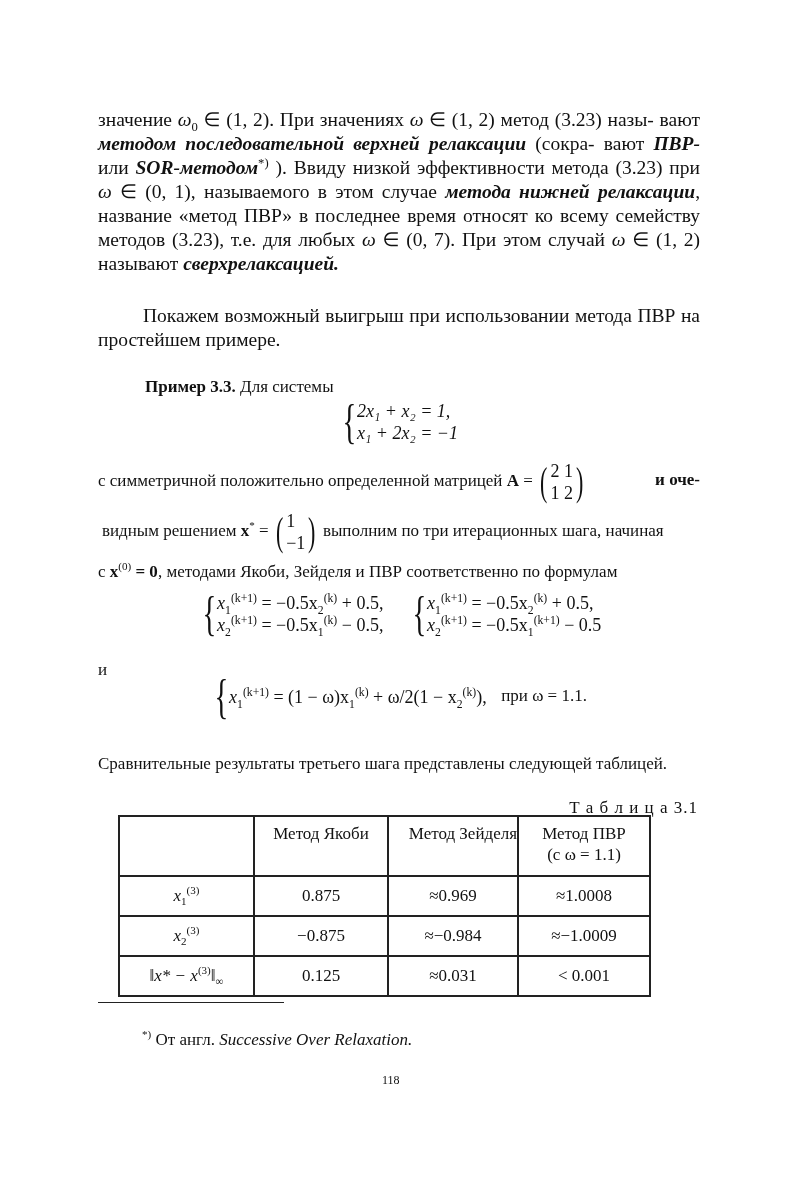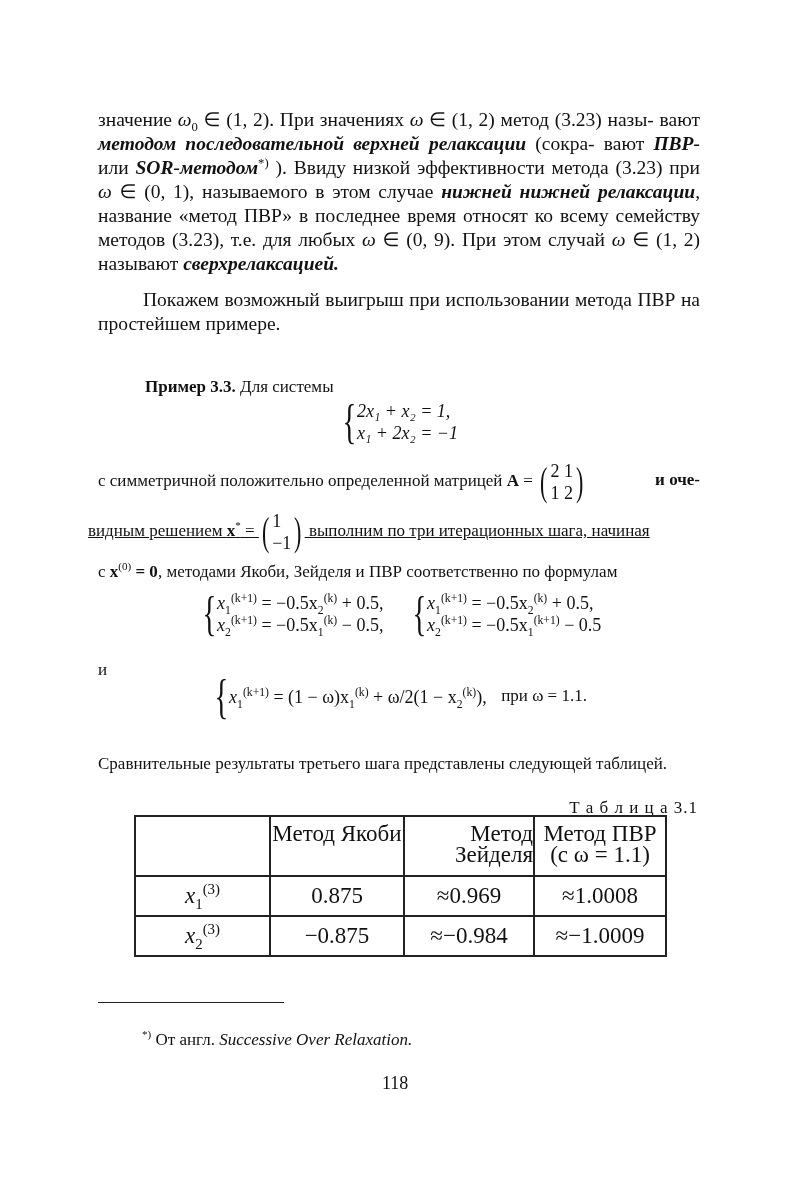--- a/index.html
+++ b/index.html
@@ -9,60 +9,60 @@
   .p { font-size:19.5px; line-height:24px; text-align:justify; text-align-last:auto; margin:0; }
   .p.last { text-align-last:left; }
   .ind { text-indent:45px; }
   .bi { font-weight:bold; font-style:italic; }
   .m { font-style:italic; }
   sub, sup { font-size:65%; line-height:0; }
   .abs { position:absolute;margin-top:12px; }
   .eq { font-size:18px; white-space:nowrap; }
   .brace { display:inline-block; font-size:48px; line-height:40px; vertical-align:middle; transform:scaleX(0.6); margin-right:-4px; }
   .sys { display:inline-block; vertical-align:middle; line-height:22px; }
-  table.t { border-collapse:collapse; position:absolute; left:134px; top:815px; font-size:23px; }
+  table.t { border-collapse:collapse; position:absolute; left:118px; top:815px; font-size:17px; }
   table.t td { border:2px solid #222; text-align:center; padding:0; height:38px; }
   table.t tr.h td { height:52px; vertical-align:top; padding-top:6px; line-height:21px; }
   .fnline { position:absolute; left:98px; top:1002px; width:186px; border-top:1.5px solid #222; }
   .paren { display:inline-block; vertical-align:middle; font-size:40px; line-height:40px; transform:scaleX(0.55); }
   .mat { display:inline-block; vertical-align:middle; line-height:22px; font-size:18px; }
 </style>
 </head>
 <body>
 
 <div class="page">
   <p class="p"><span>значение </span><span class="m">ω</span><sub>0</sub><span> ∈ (1, 2). При значениях </span><span class="m">ω</span><span> ∈ (1, 2) метод (3.23) назы-</span>
   <span>вают </span><span class="bi">методом последовательной верхней релаксации</span><span> (сокра-</span>
   <span>вают </span><span class="bi">ПВР-</span><span> или </span><span class="bi">SOR-методом</span><sup>*)</sup><span> ). Ввиду низкой эффективности</span>
-  <span>метода (3.23) при </span><span class="m">ω</span><span> ∈ (0, 1), называемого в этом случае </span><span class="bi">нижней</span>
+  <span>метода (3.23) при </span><span class="m">ω</span><span> ∈ (0, 1), называемого в этом случае </span><span class="bi">метода</span>
   <span class="bi">нижней релаксации</span><span>, название «метод ПВР» в последнее время</span>
   <span>относят ко всему семейству методов (3.23), т.е. для любых</span>
-  <span class="m">ω</span><span> ∈ (0, 9). При этом случай </span><span class="m">ω</span><span> ∈ (1, 2) называют </span><span class="bi">сверхрелаксацией.</span></p>
+  <span class="m">ω</span><span> ∈ (0, 7). При этом случай </span><span class="m">ω</span><span> ∈ (1, 2) называют </span><span class="bi">сверхрелаксацией.</span></p>
 
-  <p class="p ind last" style="margin-top:12px;">Покажем возможный выигрыш при использовании метода ПВР на простейшем примере.</p>
+  <p class="p ind last" style="margin-top:28px;">Покажем возможный выигрыш при использовании метода ПВР на простейшем примере.</p>
 </div>
 
 <div class="abs" style="left:145px; top:365px; font-size:17px;">
   <b>Пример 3.3.</b><span> Для системы</span>
 </div>
 
 <div class="abs eq" style="left:338px; top:388px;">
   <span class="brace">{</span><span class="sys m">
     <div>2x₁ + x₂ = 1,</div>
     <div>x₁ + 2x₂ = −1</div>
   </span>
 </div>
 
 <div class="abs" style="left:98px; top:448px; width:602px; font-size:17px; line-height:28px;">
   <span>с симметричной положительно определенной матрицей </span><b>A</b> =
   <span class="paren">(</span><span class="mat"><div><span>2</span> <span>1</span></div><div><span>1</span> <span>2</span></div></span><span class="paren">)</span>
   <span style="float:right; margin-top:6px;font-weight:bold;"> и оче-</span>
 </div>
 
-<div class="abs" style="left:88px; top:498px; width:602px; font-size:17px;text-decoration:underline;">
+<div class="abs" style="left:102px; top:498px; width:602px; font-size:17px;">
   <span>видным решением </span><b>x</b><sup>*</sup> =
   <span class="paren">(</span><span class="mat"><div>1</div><div>−1</div></span><span class="paren">)</span><span> выполним по три итерационных шага, начиная</span>
 </div>
 
 <div class="abs" style="left:98px; top:550px; font-size:17px;">
   <span>с </span><b>x</b><sup>(0)</sup><b> = 0</b><span>, методами Якоби, Зейделя и ПВР соответственно по формулам</span>
 </div>
 
 <div class="abs eq" style="left:198px; top:580px;">
   <span class="brace">{</span><span class="sys">
@@ -107,22 +107,28 @@
     <td>0.875</td>
     <td>≈0.969</td>
     <td>≈1.0008</td>
   </tr>
   <tr>
     <td><i>x</i><sub>2</sub><sup>(3)</sup></td>
     <td>−0.875</td>
     <td>≈−0.984</td>
     <td>≈−1.0009</td>
   </tr>
+  <tr>
+    <td><i>‖x* − x</i><sup>(3)</sup><span>‖</span><sub>∞</sub></td>
+    <td>0.125</td>
+    <td>≈0.031</td>
+    <td>&lt; 0.001</td>
+  </tr>
 </tbody>
   </table>
 
 <div class="fnline"></div>
 
 <div class="abs" style="left:142px; top:1018px; font-size:17px;">
   <sup>*)</sup><span> От англ. </span><i>Successive Over Relaxation.</i>
 </div>
 
-<div class="abs" style="left:382px; top:1061px; font-size:18px;">118</div>
+<div class="abs" style="left:382px; top:1061px; font-size:12px;">118</div>
 
 </body></html>

